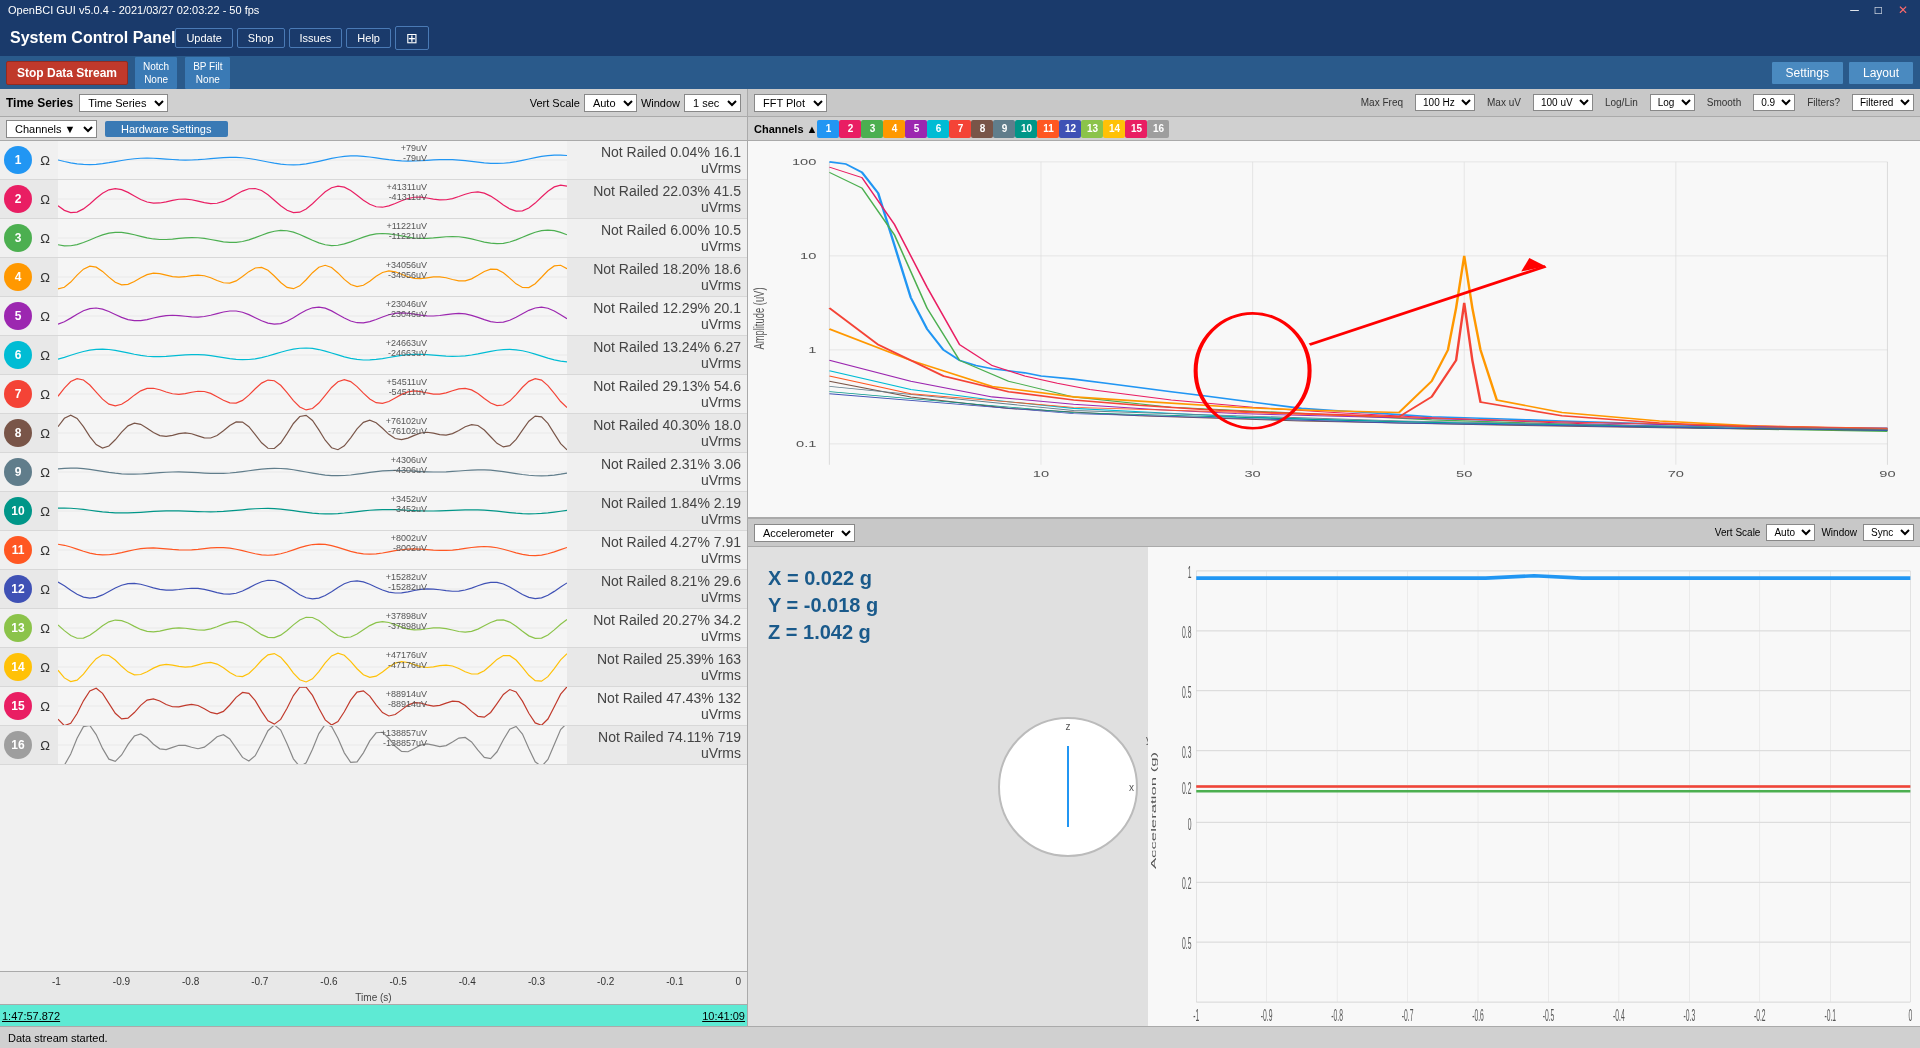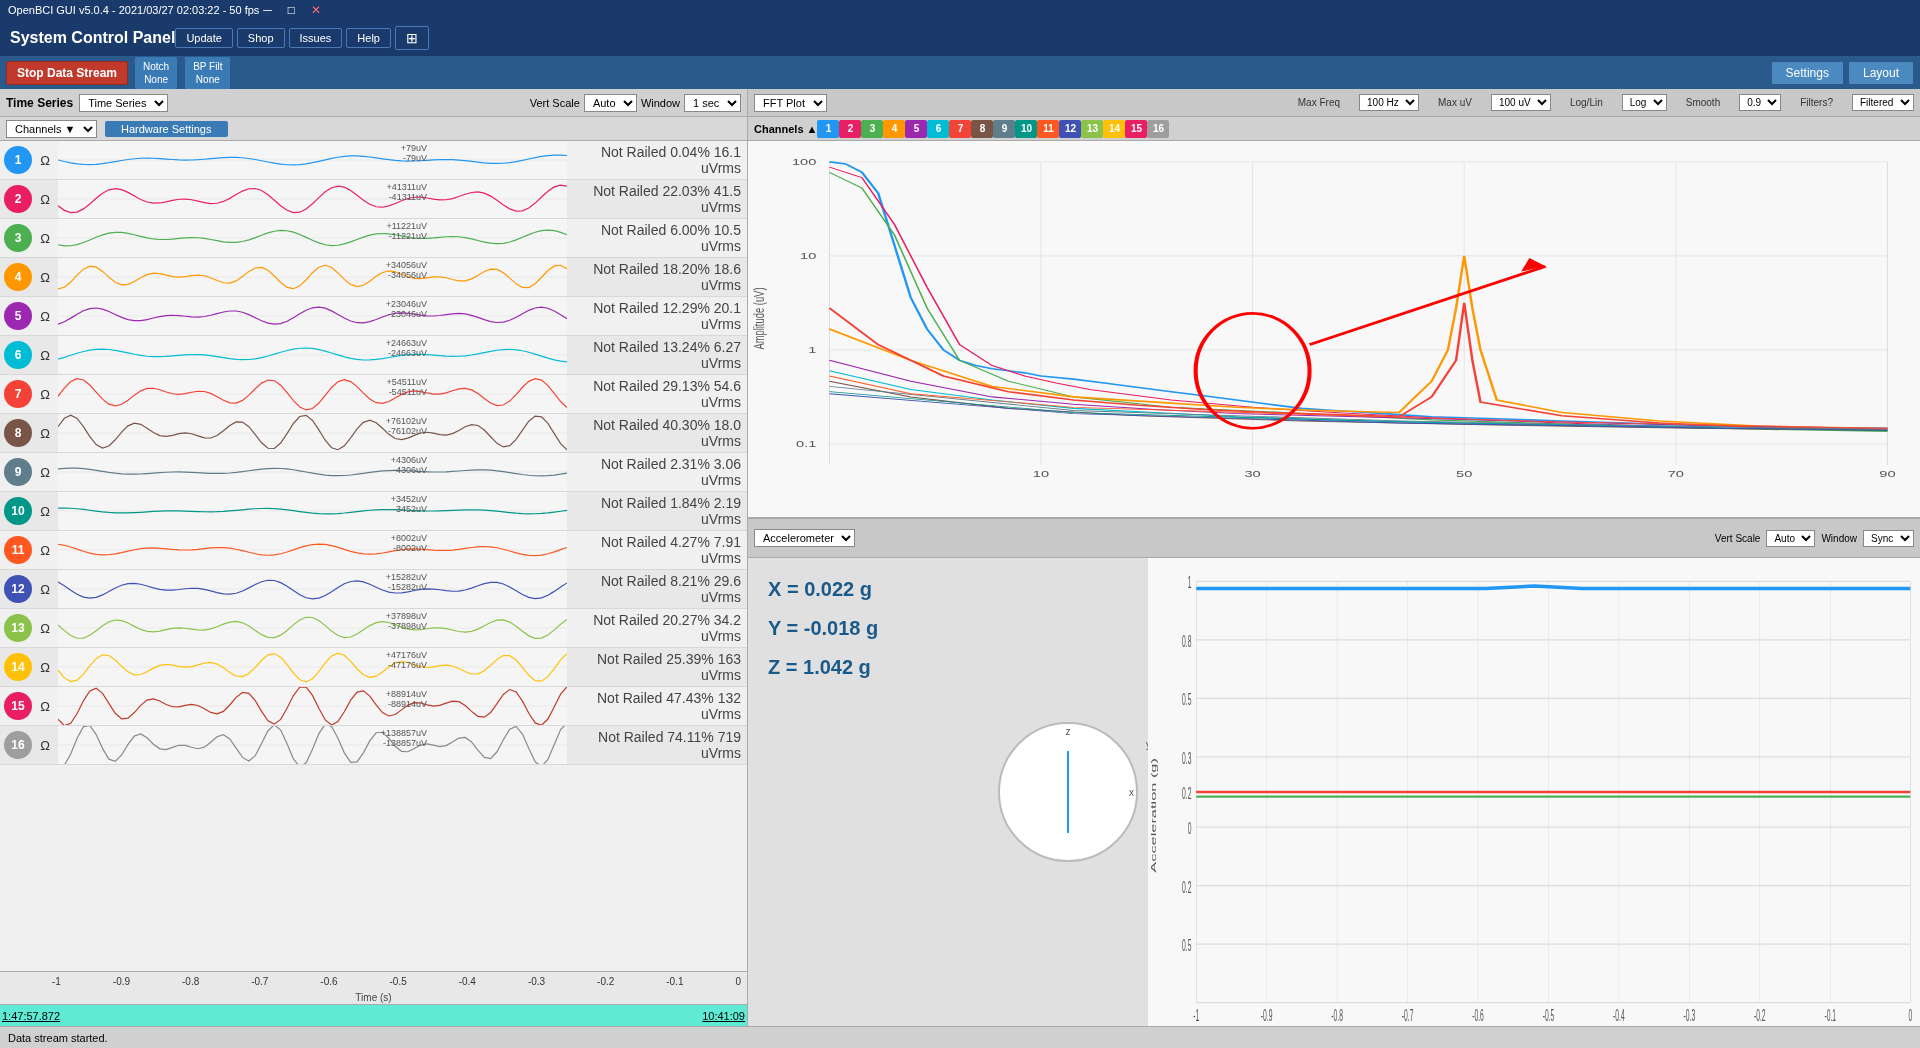--- a/index.html
+++ b/index.html
@@ -5,21 +5,21 @@
     * { margin: 0; padding: 0; box-sizing: border-box; }
     body { background: #c0c0c0; font-family: Arial, sans-serif; font-size: 11px; width: 1920px; height: 1048px; overflow: hidden; }
 
     
     #titlebar {
       background: #1a3a6b;
       color: white;
       height: 20px;
       display: flex;
       align-items: center;
-      justify-content: flex-start;
+      justify-content: space-between;
       padding: 0 8px;
       font-size: 11px;
     }
     #titlebar-btns { display: flex; gap: 8px; }
     #titlebar-btns span { cursor: pointer; font-size: 12px; }
 
     
     #header {
       background: #1a3a6b;
       color: white;
@@ -271,21 +271,21 @@
       align-items: center;
       padding: 9px 6px;
       gap: 8px;
       height: 28px;
       border-bottom: 1px solid #aaa;
     }
     #fft-controls-right {
       margin-left: auto;
       display: flex;
       align-items: center;
-      gap: 19px;
+      gap: 12px;
       font-size: 10px;
     }
     .fft-ctrl-label { color: #333; }
     .fft-dropdown {
       background: white;
       border: 1px solid #888;
       padding: 1px 3px;
       font-size: 10px;
     }
 
@@ -327,21 +327,21 @@
     
     #accel-section {
       flex: 1;
       display: flex;
       flex-direction: column;
     }
     #accel-header {
       background: #c8c8c8;
       display: flex;
       align-items: center;
-      padding: 19px 6px;
+      padding: 8px 6px;
       gap: 8px;
       height: 28px;
       border-bottom: 1px solid #aaa;
     }
     #accel-right-ctrl {
       margin-left: auto;
       display: flex;
       align-items: center;
       gap: 6px;
       font-size: 10px;
@@ -349,21 +349,21 @@
 
     #accel-main {
       flex: 1;
       display: flex;
     }
     #accel-values {
       width: 240px;
       padding: 20px;
       display: flex;
       flex-direction: column;
-      gap: 16px;
+      gap: 4px;
     }
     .accel-val {
       font-size: 20px;
       font-weight: bold;
       color: #1a5a8b;
     }
     #accel-3d {
       width: 160px;
       position: relative;
       display: flex;

